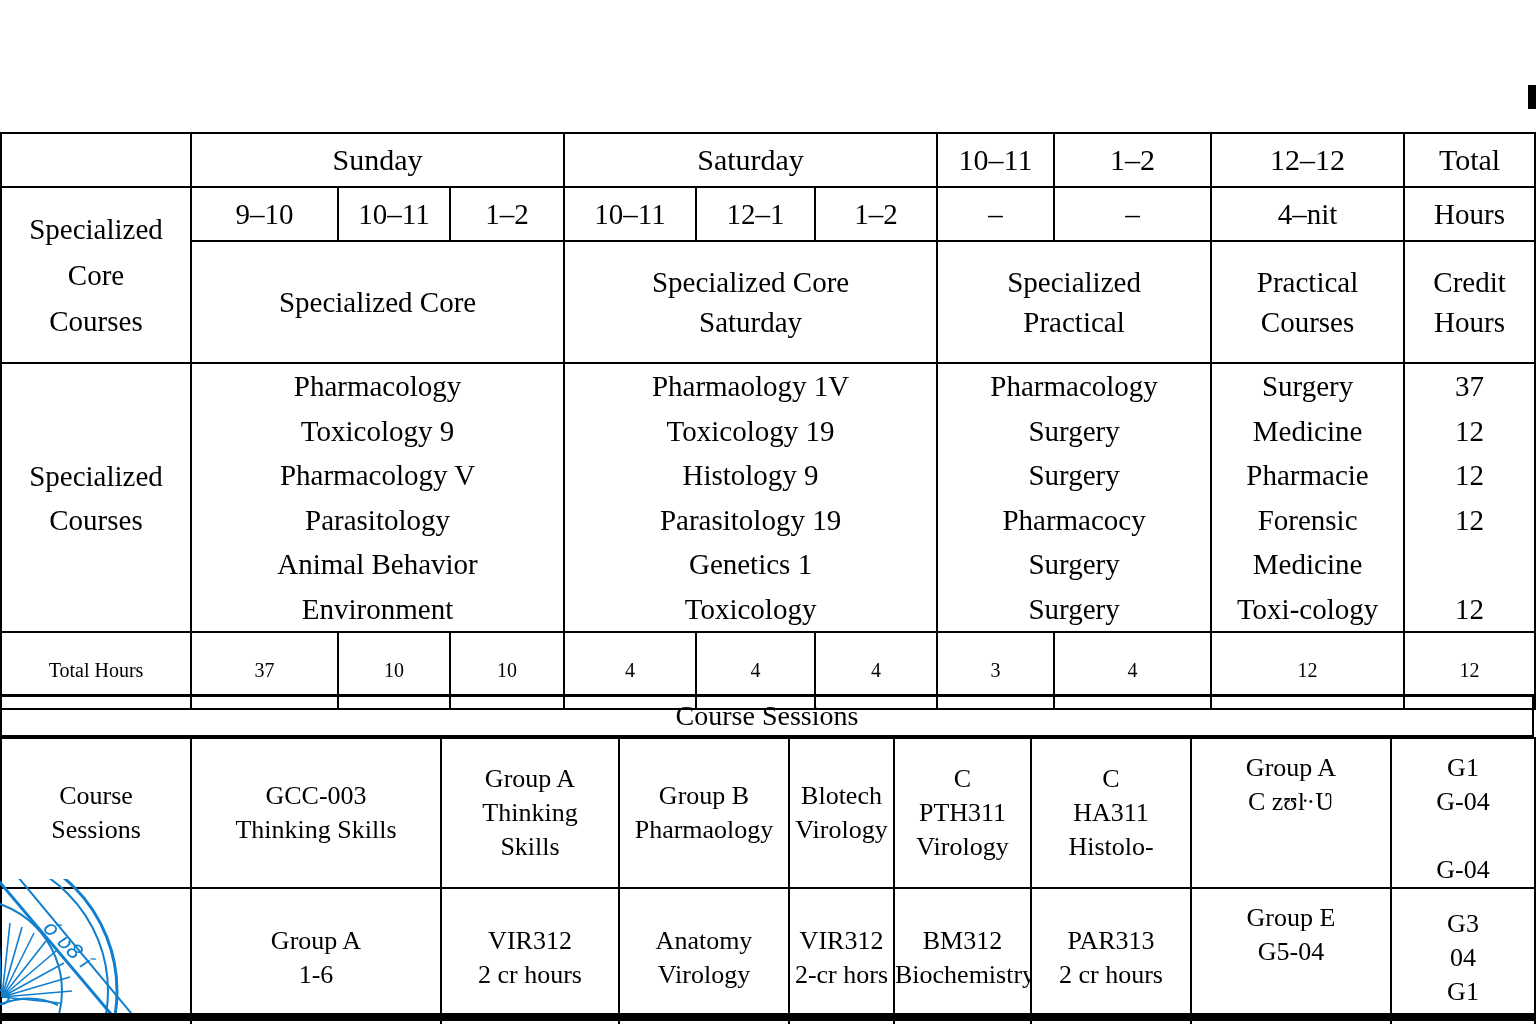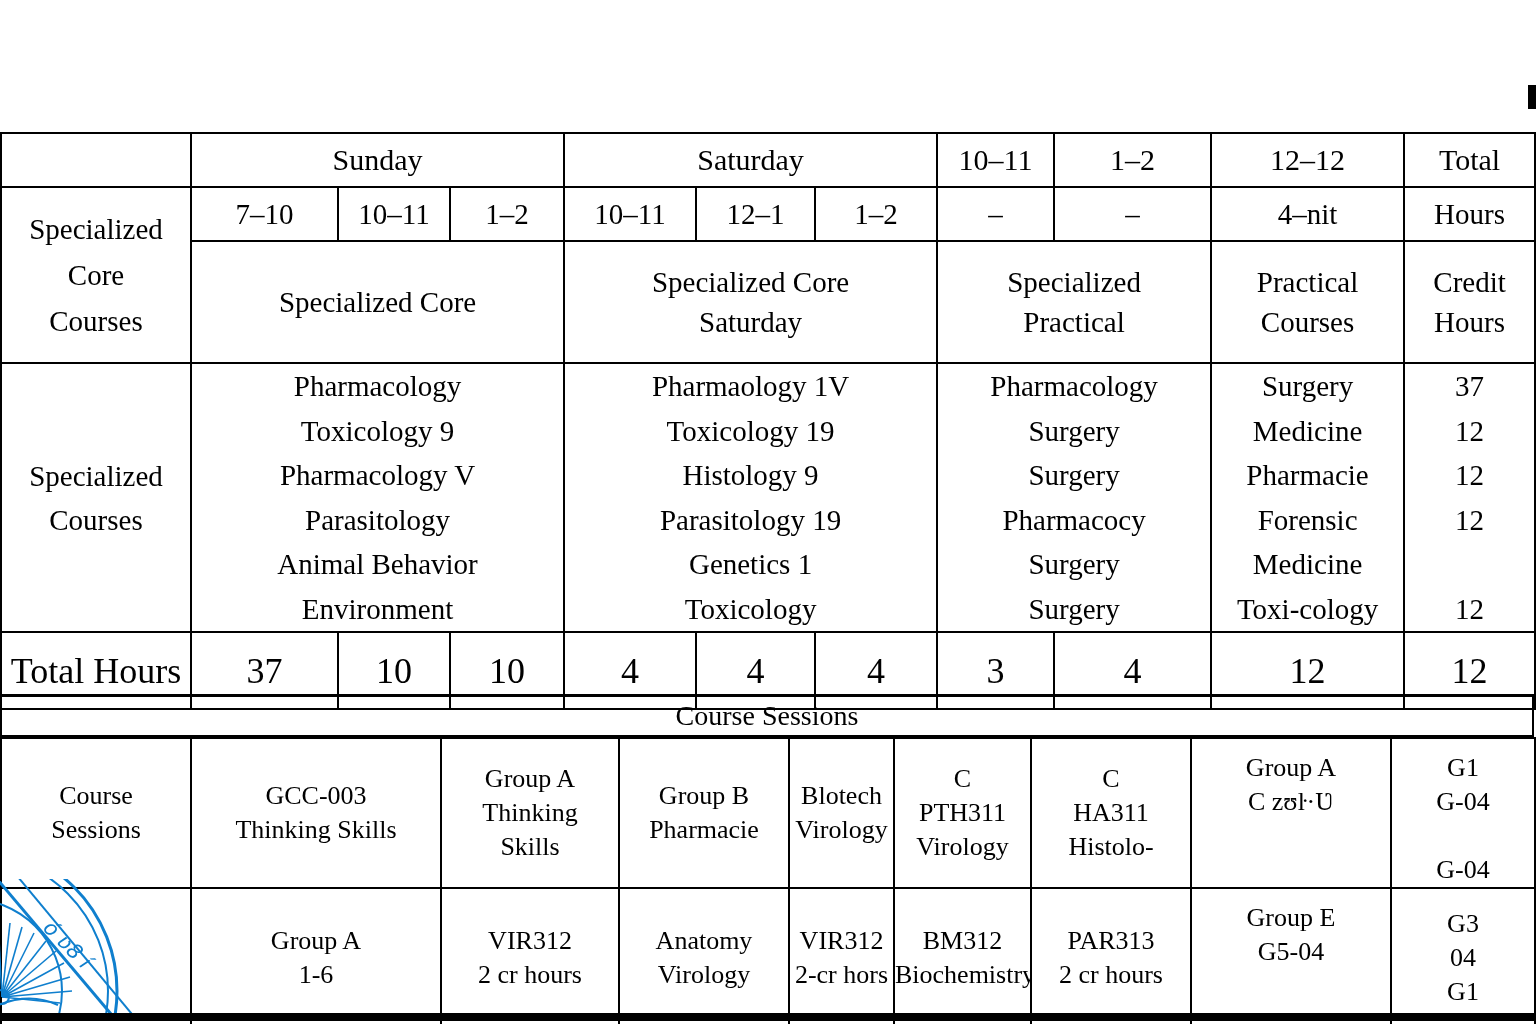--- a/index.html
+++ b/index.html
@@ -22,21 +22,21 @@
   tr.hD{height:269px;} tr.hE{height:77px;}
   tr.hF{height:140px;} tr.hG{height:139px;}
 
   .main td{font-size:29px;}
   tr.hA td{font-size:30px;}
   tr.hC td{font-size:29px;line-height:40px;}
   .rowlabel{font-size:29px;line-height:46px;}
   .clabel{font-size:29px;line-height:44px;}
   .list{font-size:26px;line-height:44.5px;margin-left:12px;}
   .list2{font-size:25px;line-height:44.5px;}
-  tr.hE td{font-size:36px;}
+  tr.hE td{font-size:20px;}
 
   .banner{position:absolute;top:694px;left:0;width:1534px;height:43px;
           box-sizing:border-box;border:2px solid #000;border-top-width:3px;
           text-align:center;font-size:28px;line-height:38px;}
 
   .sess td{font-size:26px;line-height:34px;}
   .slabel{font-size:28px;line-height:42px;margin-left:8px;}
   .fs24{font-size:24px;}
   .fs25{font-size:25px;}
   .vtop{vertical-align:top;padding-top:12px;}
@@ -74,21 +74,21 @@
       <td colspan="3">Saturday</td>
       <td>10–11</td>
       <td>1–2</td>
       <td>12–12</td>
       <td>Total</td>
     </tr>
     <tr class="hB">
       <td rowspan="2" class="rowlabel">Specialized
 Core
 Courses</td>
-      <td>7–10</td>
+      <td>9–10</td>
       <td>10–11</td>
       <td>1–2</td>
       <td>10–11</td>
       <td>12–1</td>
       <td>1–2</td>
       <td>–</td>
       <td>–</td>
       <td>4–nit</td>
       <td>Hours</td>
     </tr>
@@ -170,21 +170,21 @@
     <tbody>
         <tr class="hF">
       <td class="slabel">Course
 Sessions</td>
       <td>GCC-003
 Thinking Skills</td>
       <td>Group A
 Thinking
 Skills</td>
       <td>Group B
-Pharmacie</td>
+Pharmaology</td>
       <td>Blotech
 Virology</td>
       <td>C
 PTH311
 Virology</td>
       <td>C
 HA311
 Histolo-</td>
       <td class="vtop">Group A
 C zʊŀ·Ʋ</td>

